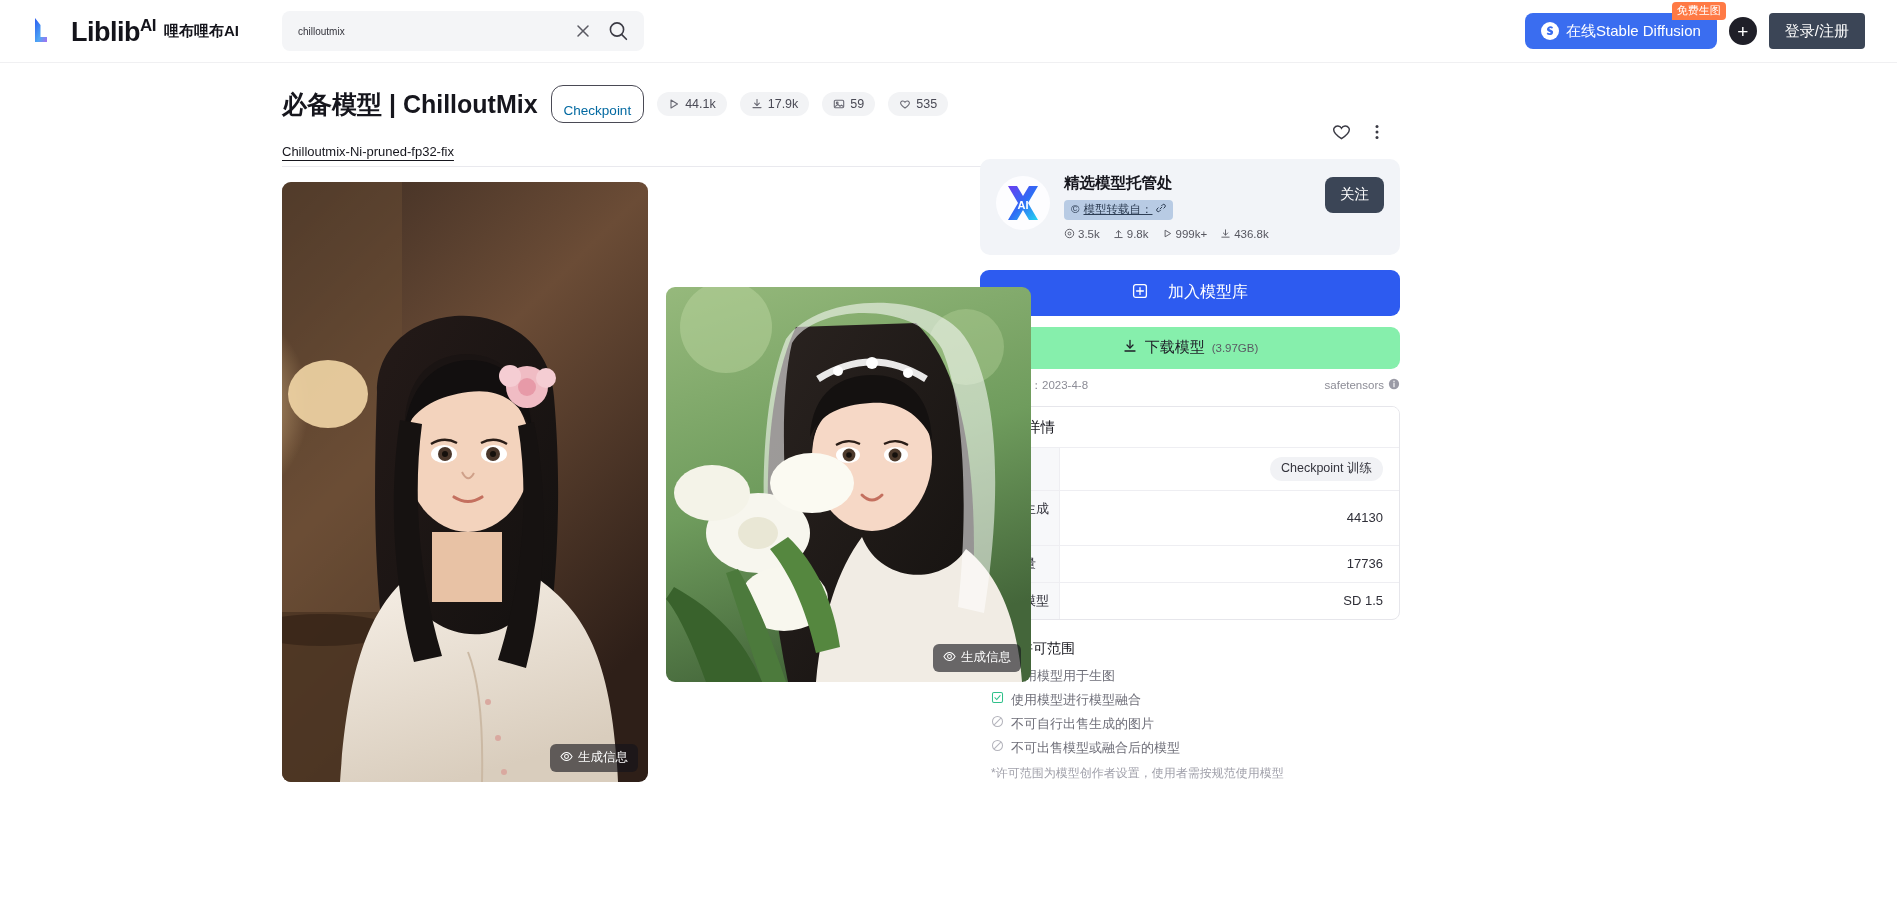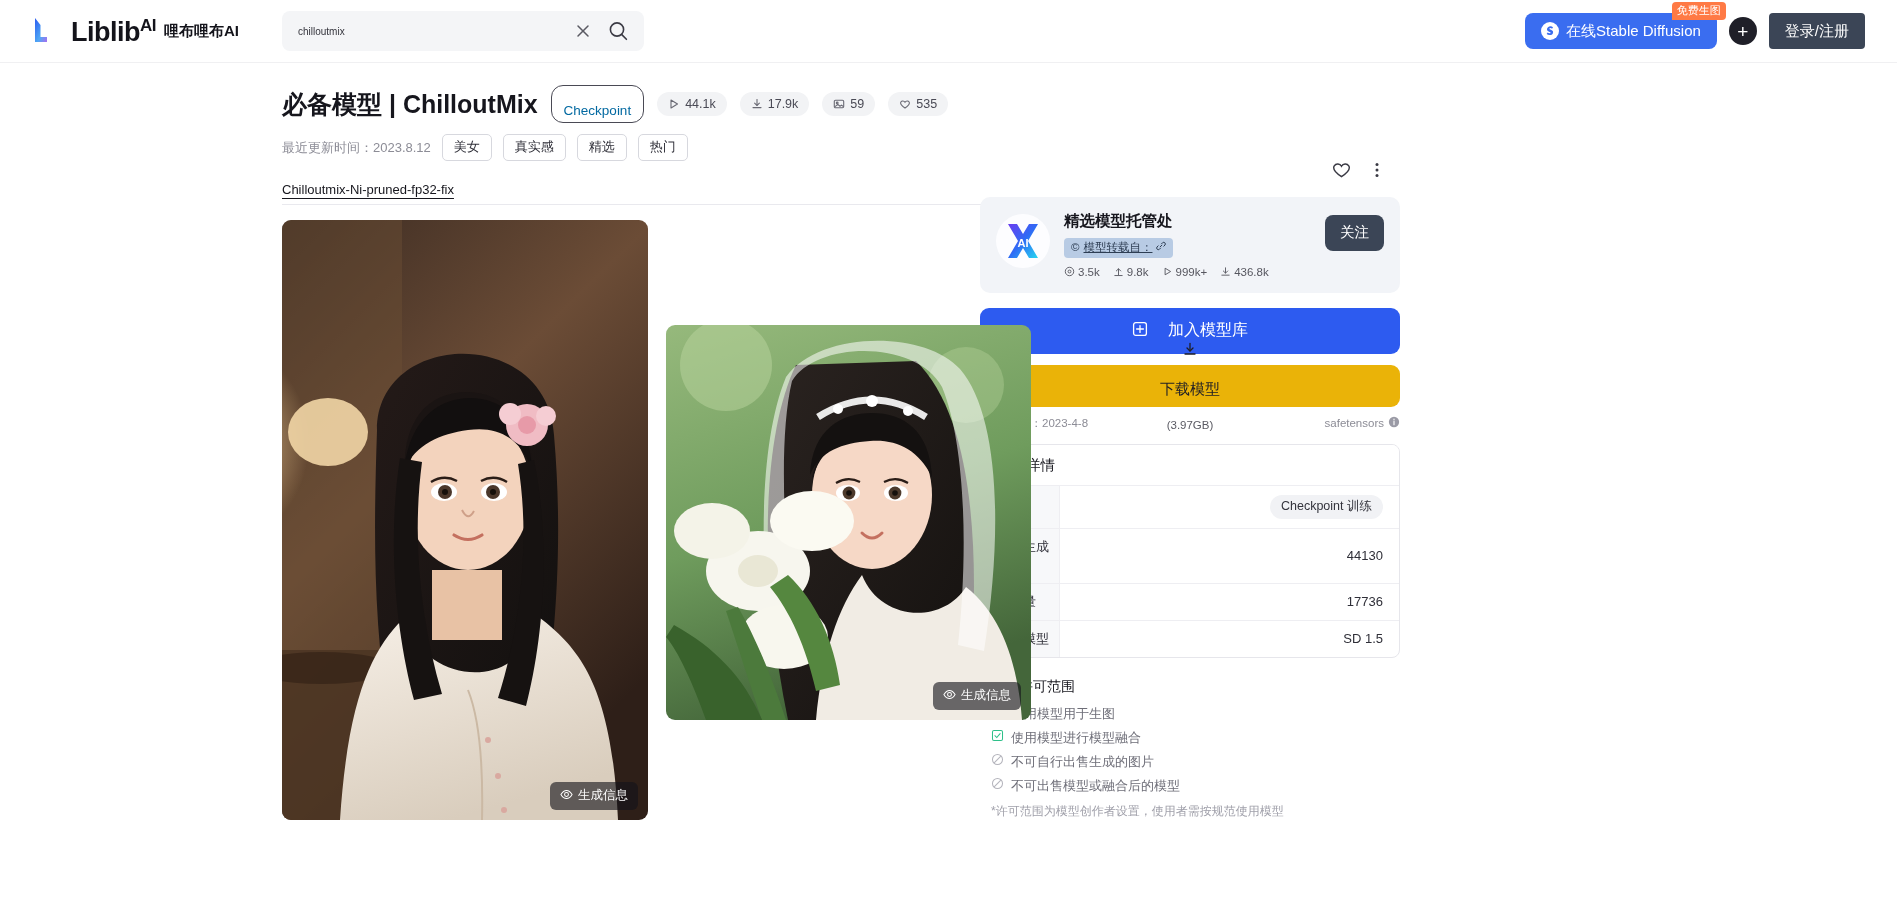--- a/index.html
+++ b/index.html
@@ -234,28 +234,27 @@
     background: #2d5bf0;
     color: #fff;
     height: 46px;
     border-radius: 9px;
     display: flex; align-items: center; justify-content: center; gap: 20px;
     font-size: 16px; font-weight: 500;
     cursor: pointer;
   }
   .secondary-btn {
     margin-top: 11px;
-    background: #eab308;
+    background: #86efac;
     color: #1d1d26;
     height: 42px;
     border-radius: 9px;
-    display: flex; align-items: center; justify-content: center; gap: 20px;
+    display: flex; align-items: center; justify-content: center; gap: 7px;
     font-size: 15px;
     cursor: pointer;
-    flex-direction: column;
   }
   .size-note { font-size: 11.5px; color: #5a5a63; }
 
   .verify-row {
     margin-top: 9px;
     display: flex; align-items: center;
     font-size: 11.5px; color: #8c8c96;
   }
   .verify-left { display:flex; align-items:center; gap: 4px; }
   .verify-right { margin-left: auto; display:flex; align-items:center; gap: 4px; }
@@ -424,27 +423,20 @@
       <div class="stat-pill">
         <span>
           <svg width="12" height="12" viewBox="0 0 12 12" fill="none" stroke="#6a6a74" stroke-width="1.1">
             <path d="M6 10 C2 7.4 1 5.6 1.9 4 C2.8 2.5 5 2.7 6 4.2 C7 2.7 9.2 2.5 10.1 4 C11 5.6 10 7.4 6 10 Z"></path>
           </svg>
         </span>
         <span>535</span>
       </div>
     </div>
 
-    <div class="meta-row">
-      <span class="meta-date">最近更新时间：2023.8.12</span>
-      <span class="tag-chip">美女</span>
-      <span class="tag-chip">真实感</span>
-      <span class="tag-chip">精选</span>
-      <span class="tag-chip">热门</span>
-    </div>
 
     <div class="filename-row">
       <span class="filename">Chilloutmix-Ni-pruned-fp32-fix</span>
     </div>
 
     <div class="gallery">
 
       <div class="img-card img-a">
         <div class="photo">
           <svg width="366" height="600" viewBox="0 0 366 600" preserveAspectRatio="none">

